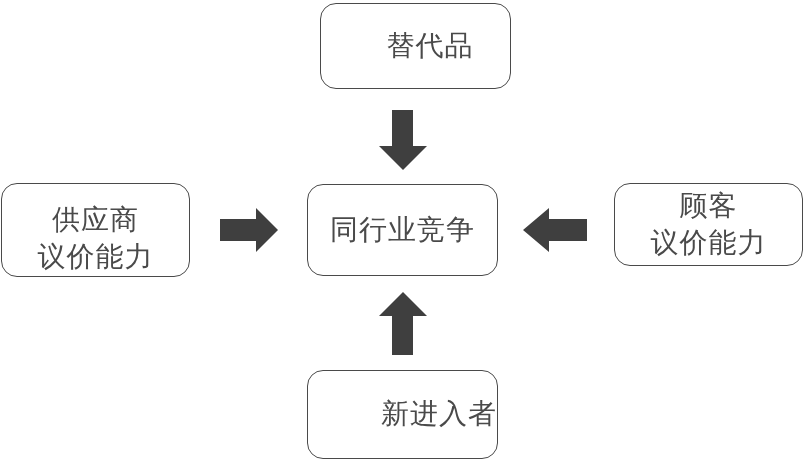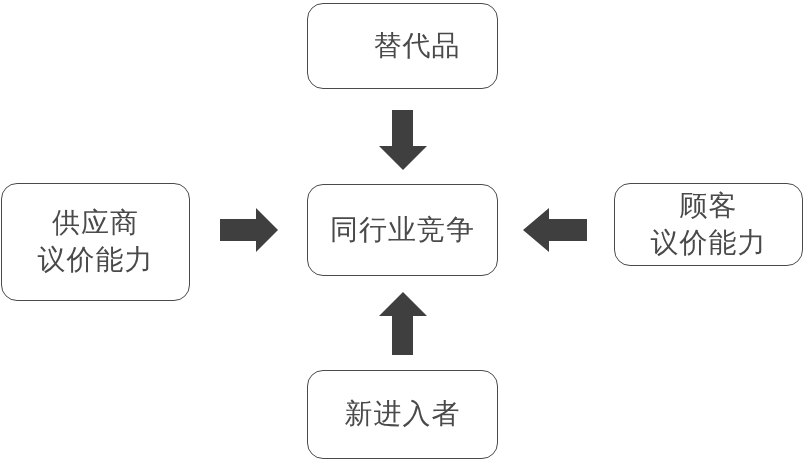--- a/index.html
+++ b/index.html
@@ -24,25 +24,25 @@
     display: flex;
     align-items: center;
     justify-content: center;
     text-align: center;
     font-size: 28px;
     line-height: 1.32;
     letter-spacing: 1px;
     color: #4a4a4a;
     white-space: pre-line;
   }
-  #node-substitutes        { left: 307px; top: 3px;   width: 191px; height: 86px; padding-left: 29px; }
-  #node-supplier           { left: 1px;   top: 183px; width: 189px; height: 118px; }
+  #node-substitutes        { left: 320px; top: 3px;   width: 191px; height: 86px; padding-left: 29px; }
+  #node-supplier           { left: 1px;   top: 183px; width: 189px; height: 94px; align-items: flex-end; }
   #node-rivalry            { left: 307px; top: 184px; width: 191px; height: 92px; }
   #node-customer           { left: 614px; top: 183px; width: 189px; height: 83px; }
-  #node-new-entrants       { left: 307px; top: 370px; width: 191px; height: 89px; }
+  #node-new-entrants       { left: 307px; top: 370px; width: 191px; height: 89px; justify-content: flex-end; }
 
   .arrow { position: absolute; line-height: 0; }
   #arrow-down  { left: 379px; top: 110px; }
   #arrow-up    { left: 379px; top: 292px; }
   #arrow-right { left: 220px; top: 208px; }
   #arrow-left  { left: 523px; top: 208px; }
 </style>
 </head>
 <body>
 

